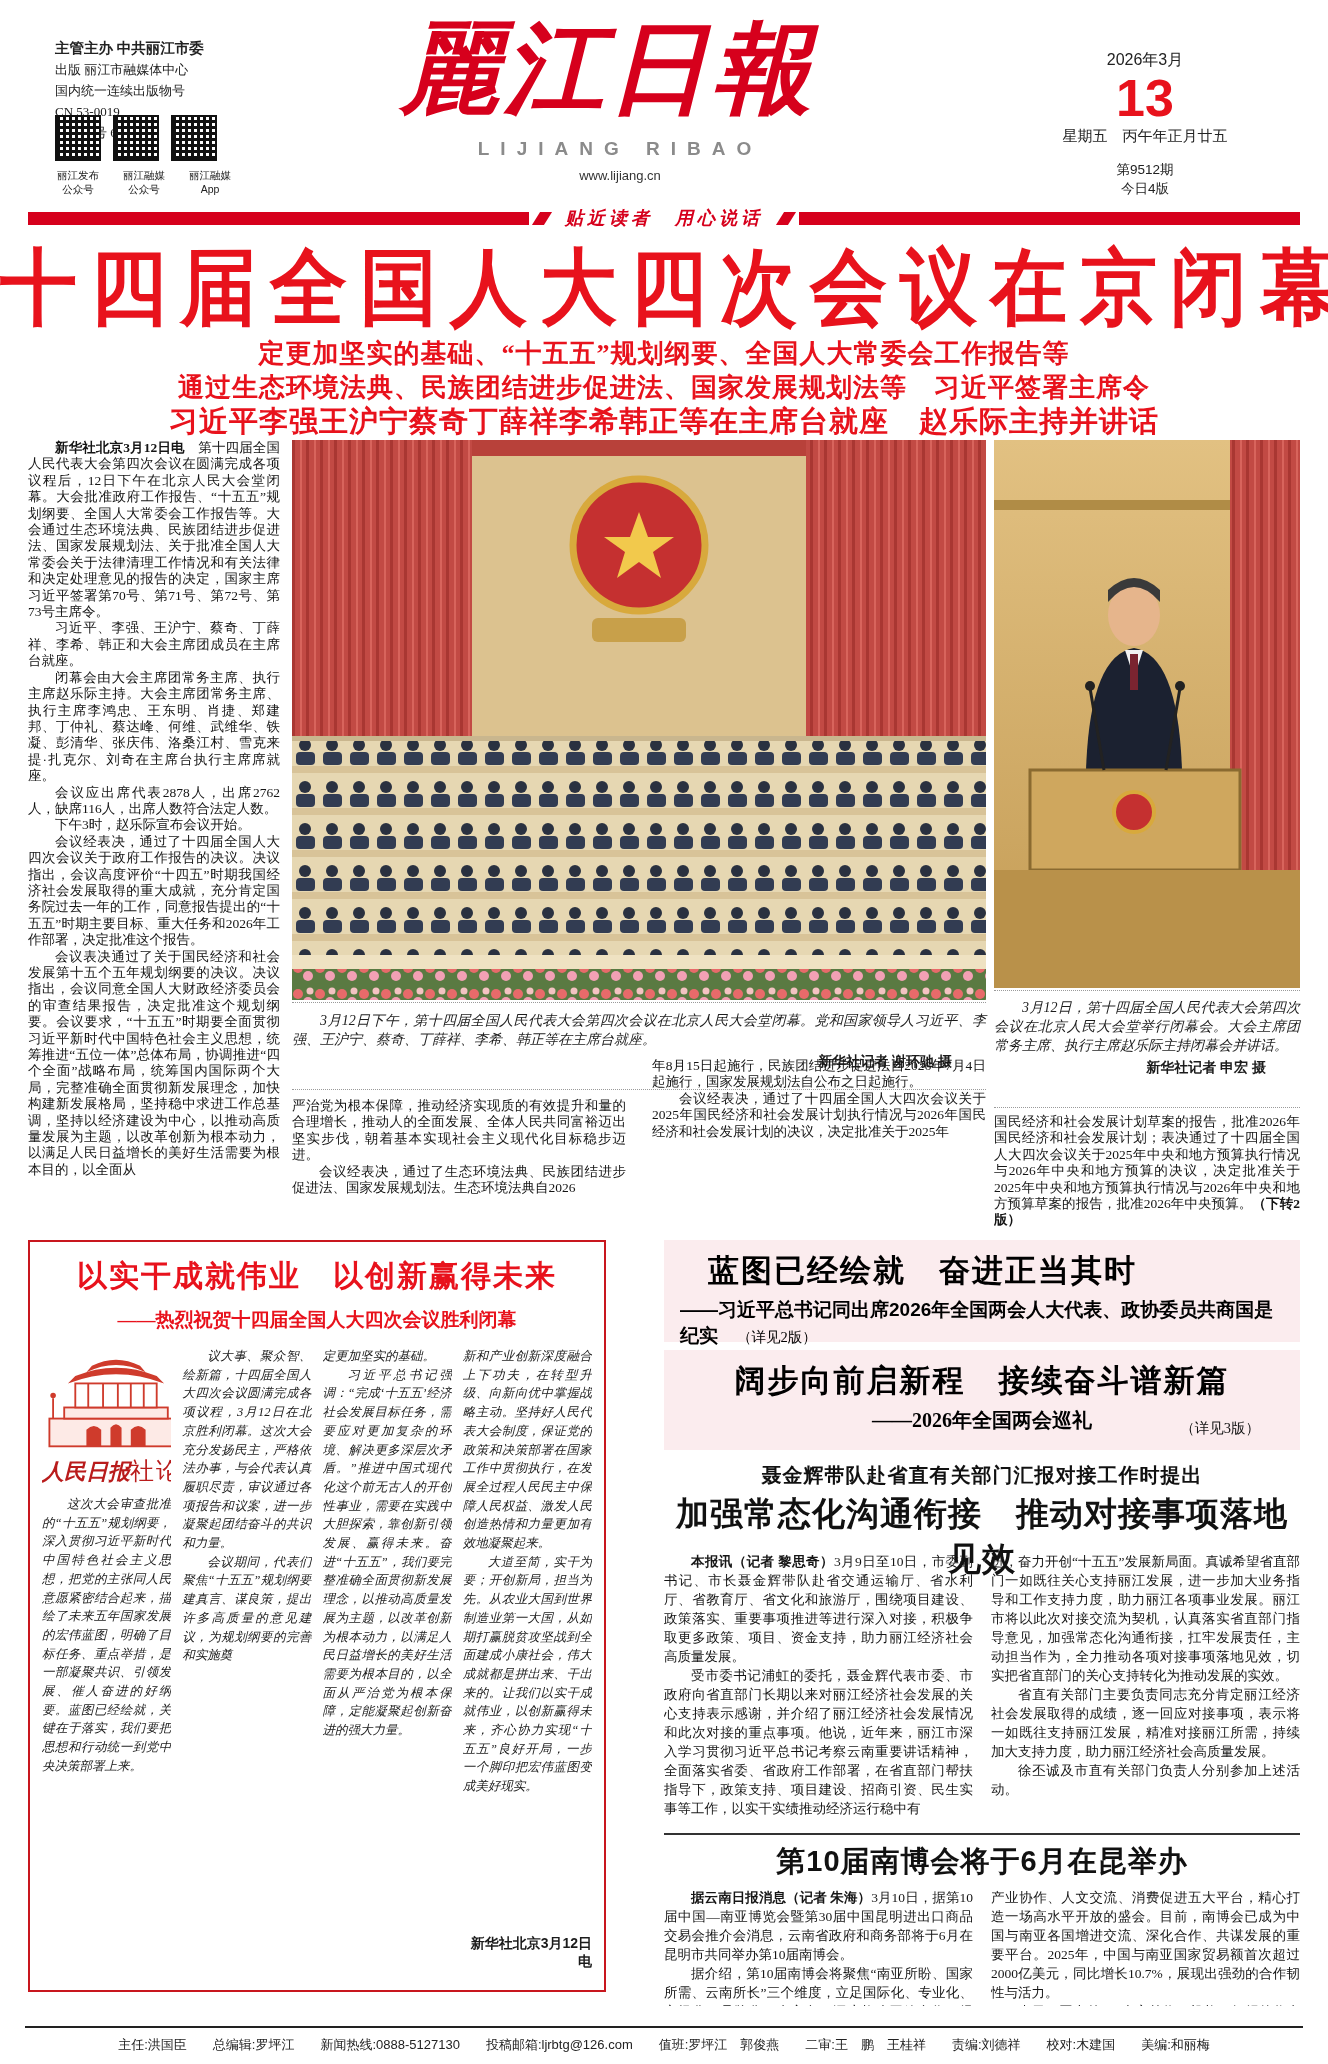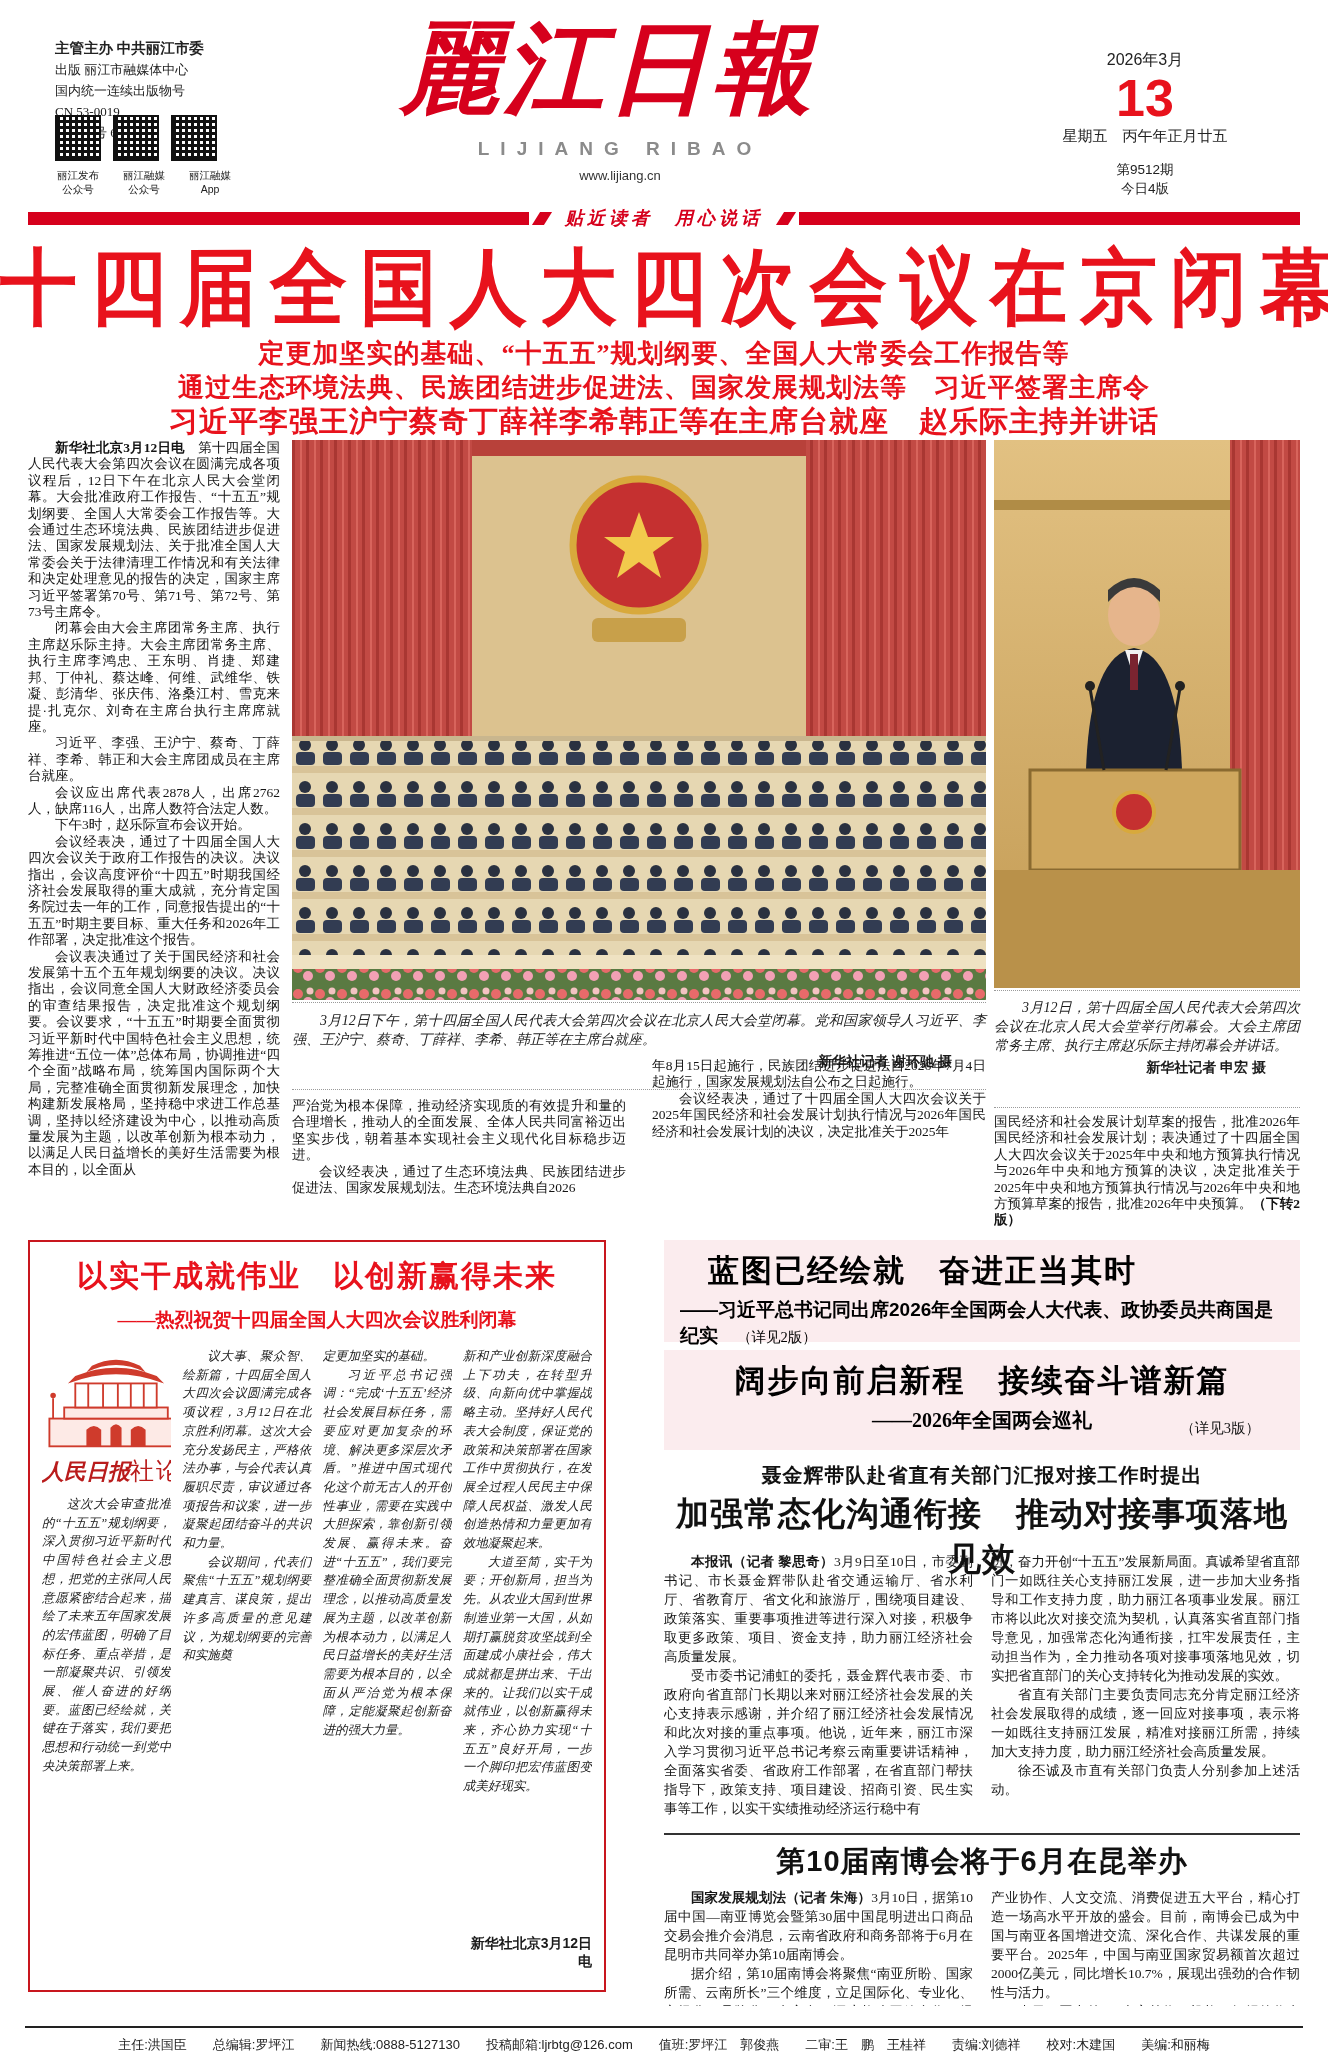--- a/index.html
+++ b/index.html
@@ -158,22 +158,22 @@
     <div class="bar"></div>
   </div>
 
   <div class="abs headline">十四届全国人大四次会议在京闭幕</div>
   <div class="abs sub1">定更加坚实的基础、“十五五”规划纲要、全国人大常委会工作报告等</div>
   <div class="abs sub3">习近平李强王沪宁蔡奇丁薛祥李希韩正等在主席台就座　赵乐际主持并讲话</div>
   <div class="abs sub2">通过生态环境法典、民族团结进步促进法、国家发展规划法等　习近平签署主席令</div>
 
   <div class="abs leadleft bodytext">
     <p><span class="lede">新华社北京3月12日电</span>　<span>第十四届全国人民代表大会第四次会议在圆满完成各项议程后，12日下午在北京人民大会堂闭幕。大会批准政府工作报告、“十五五”规划纲要、全国人大常委会工作报告等。大会通过生态环境法典、民族团结进步促进法、国家发展规划法、关于批准全国人大常委会关于法律清理工作情况和有关法律和决定处理意见的报告的决定，国家主席习近平签署第70号、第71号、第72号、第73号主席令。</span></p>
+    <p>习近平、李强、王沪宁、蔡奇、丁薛祥、李希、韩正和大会主席团成员在主席台就座。</p>
     <p>闭幕会由大会主席团常务主席、执行主席赵乐际主持。大会主席团常务主席、执行主席李鸿忠、王东明、肖捷、郑建邦、丁仲礼、蔡达峰、何维、武维华、铁凝、彭清华、张庆伟、洛桑江村、雪克来提·扎克尔、刘奇在主席台执行主席席就座。</p>
-    <p>习近平、李强、王沪宁、蔡奇、丁薛祥、李希、韩正和大会主席团成员在主席台就座。</p>
     <p>会议应出席代表2878人，出席2762人，缺席116人，出席人数符合法定人数。</p>
     <p>下午3时，赵乐际宣布会议开始。</p>
     <p>会议经表决，通过了十四届全国人大四次会议关于政府工作报告的决议。决议指出，会议高度评价“十四五”时期我国经济社会发展取得的重大成就，充分肯定国务院过去一年的工作，同意报告提出的“十五五”时期主要目标、重大任务和2026年工作部署，决定批准这个报告。</p>
     <p>会议表决通过了关于国民经济和社会发展第十五个五年规划纲要的决议。决议指出，会议同意全国人大财政经济委员会的审查结果报告，决定批准这个规划纲要。会议要求，“十五五”时期要全面贯彻习近平新时代中国特色社会主义思想，统筹推进“五位一体”总体布局，协调推进“四个全面”战略布局，统筹国内国际两个大局，完整准确全面贯彻新发展理念，加快构建新发展格局，坚持稳中求进工作总基调，坚持以经济建设为中心，以推动高质量发展为主题，以改革创新为根本动力，以满足人民日益增长的美好生活需要为根本目的，以全面从</p>
   </div>
 
   <svg class="abs photo-main" viewBox="0 0 694 560" preserveAspectRatio="none">
     <defs>
       <pattern id="drape" width="14" height="20" patternUnits="userSpaceOnUse">
         <rect width="14" height="20" fill="#c24a44"></rect>
@@ -329,21 +329,21 @@
       <p class="noind" style="text-indent:0">进，奋力开创“十五五”发展新局面。真诚希望省直部门一如既往关心支持丽江发展，进一步加大业务指导和工作支持力度，助力丽江各项事业发展。丽江市将以此次对接交流为契机，认真落实省直部门指导意见，加强常态化沟通衔接，扛牢发展责任，主动担当作为，全力推动各项对接事项落地见效，切实把省直部门的关心支持转化为推动发展的实效。</p>
       <p>省直有关部门主要负责同志充分肯定丽江经济社会发展取得的成绩，逐一回应对接事项，表示将一如既往支持丽江发展，精准对接丽江所需，持续加大支持力度，助力丽江经济社会高质量发展。</p>
       <p>徐丕诚及市直有关部门负责人分别参加上述活动。</p>
     </div>
   </div>
 
   <div class="abs rule"></div>
   <div class="abs expo-headline">第10届南博会将于6月在昆举办</div>
   <div class="abs expo-body">
     <div class="expo-col smallbody">
-      <p><span class="lede">国家发展规划法（记者 朱海）</span><span>3月10日，据第10届中国—南亚博览会暨第30届中国昆明进出口商品交易会推介会消息，云南省政府和商务部将于6月在昆明市共同举办第10届南博会。</span></p>
+      <p><span class="lede">据云南日报消息（记者 朱海）</span><span>3月10日，据第10届中国—南亚博览会暨第30届中国昆明进出口商品交易会推介会消息，云南省政府和商务部将于6月在昆明市共同举办第10届南博会。</span></p>
       <p>据介绍，第10届南博会将聚焦“南亚所盼、国家所需、云南所长”三个维度，立足国际化、专业化、市场化、品牌化四个方向，深度构建开放合作、经贸往来、</p>
     </div>
     <div class="expo-col smallbody">
       <p style="text-indent:0">产业协作、人文交流、消费促进五大平台，精心打造一场高水平开放的盛会。目前，南博会已成为中国与南亚各国增进交流、深化合作、共谋发展的重要平台。2025年，中国与南亚国家贸易额首次超过2000亿美元，同比增长10.7%，展现出强劲的合作韧性与活力。</p>
       <p>当日，国内外180余家单位、机构、组织的代表共同在北京参加第10届南博会推介会。</p>
     </div>
   </div>
 
   <div class="abs footrule"></div>
   <div class="abs footline">主任:洪国臣　　总编辑:罗坪江　　新闻热线:0888-5127130　　投稿邮箱:ljrbtg@126.com　　值班:罗坪江　郭俊燕　　二审:王　鹏　王桂祥　　责编:刘德祥　　校对:木建国　　美编:和丽梅</div>

